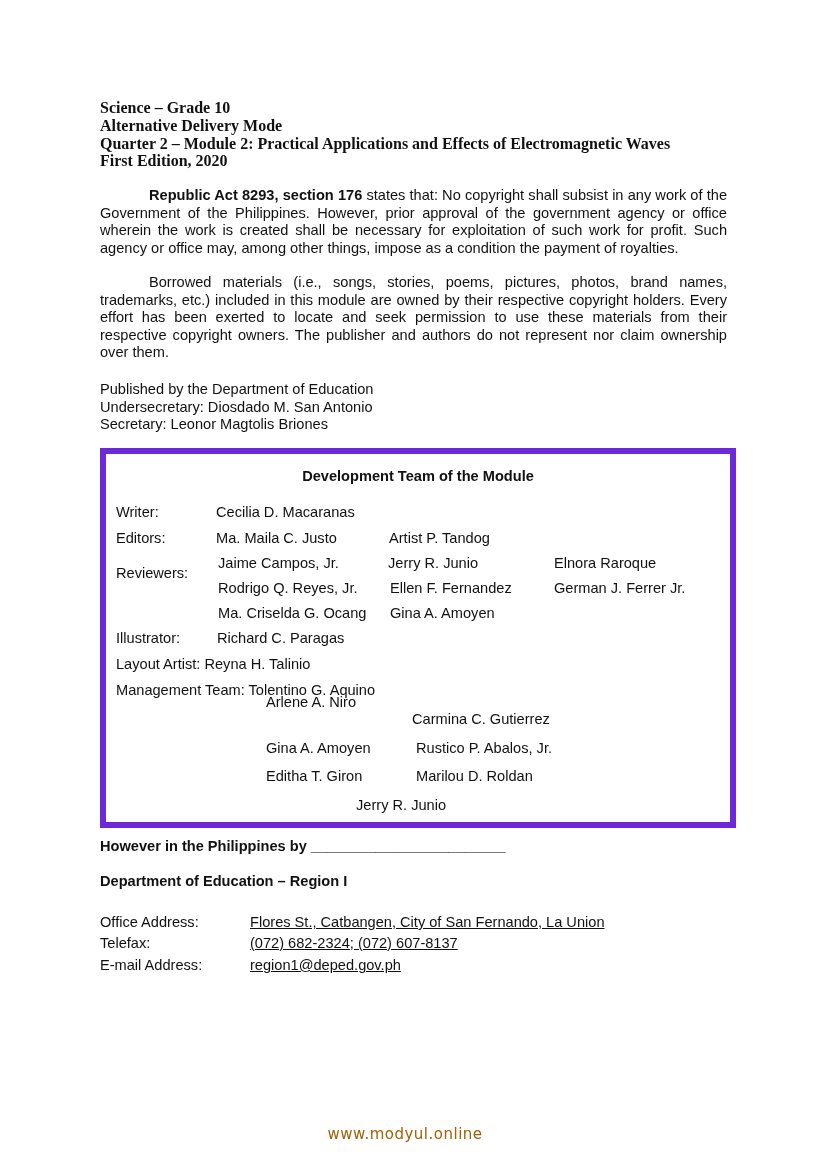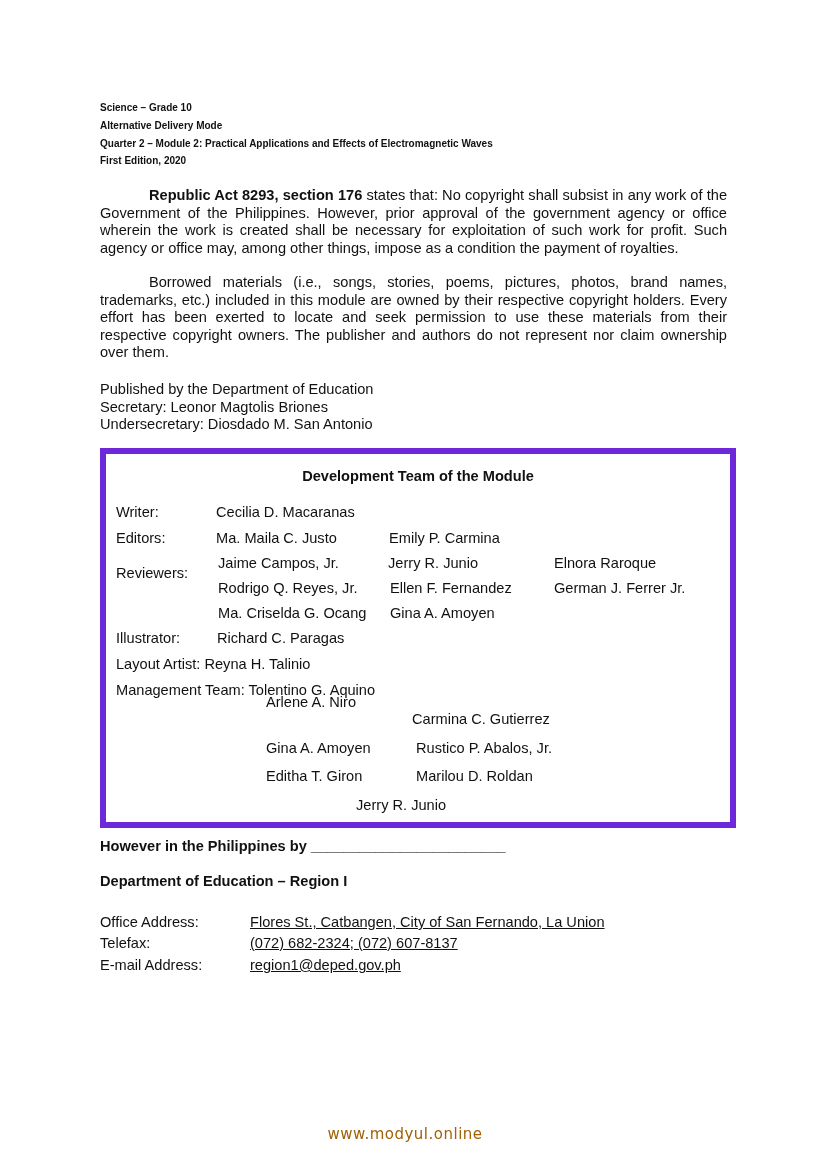--- a/index.html
+++ b/index.html
@@ -17,21 +17,22 @@
       font-size: 14.6px;
     }
     .abs { position: absolute; }
     .bold { font-weight: bold; }
 
     #title-block {
       left: 100px;
       top: 99px;
       line-height: 17.8px;
       font-weight: bold;
-      font-size: 10px;
+      font-size: 16px;
+      font-family: Liberation Serif, serif;
     }
     #title-block div { white-space: nowrap; }
 
     .para {
       left: 100px;
       width: 627px;
       line-height: 17.6px;
       text-align: justify;
     }
     .para .indent { display: inline-block; width: 49px; }
@@ -99,33 +100,33 @@
   <div>Quarter 2 – Module 2: Practical Applications and Effects of Electromagnetic Waves</div>
   <div>First Edition, 2020</div>
 </div>
 
 <div id="para-1" class="abs para"><span class="indent"></span><span class="bold">Republic Act 8293, section 176</span><span> states that: No copyright shall subsist in any work of the Government of the Philippines. However, prior approval of the government agency or office wherein the work is created shall be necessary for exploitation of such work for profit. Such agency or office may, among other things, impose as a condition the payment of royalties.</span></div>
 
 <div id="para-2" class="abs para"><span class="indent"></span><span>Borrowed materials (i.e., songs, stories, poems, pictures, photos, brand names, trademarks, etc.) included in this module are owned by their respective copyright holders. Every effort has been exerted to locate and seek permission to use these materials from their respective copyright owners. The publisher and authors do not represent nor claim ownership over them.</span></div>
 
 <div id="publisher-block" class="abs">
   <div>Published by the Department of Education</div>
+  <div>Undersecretary: Diosdado M. San Antonio</div>
   <div>Secretary: Leonor Magtolis Briones</div>
-  <div>Undersecretary: Diosdado M. San Antonio</div>
 </div>
 
 <div id="dev-team-box" class="abs">
   <div id="dev-team-title">Development Team of the Module</div>
 
   <span class="cell team-label" style="left:10px; top:50px;">Writer:</span>
   <span class="cell" style="left:110px; top:50px;">Cecilia D. Macaranas</span>
 
   <span class="cell team-label" style="left:10px; top:76px;">Editors:</span>
   <span class="cell" style="left:110px; top:76px;">Ma. Maila C. Justo</span>
-  <span class="cell" style="left:283px; top:76px;">Emily P. Carmina</span>
+  <span class="cell" style="left:283px; top:76px;">Artist P. Tandog</span>
 
   <span class="cell team-label" style="left:10px; top:111px;text-align:center;">Reviewers:</span>
   <span class="cell" style="left:112px; top:101px;">Jaime Campos, Jr.</span>
   <span class="cell" style="left:282px; top:101px;">Jerry R. Junio</span>
   <span class="cell" style="left:448px; top:101px;">Elnora Raroque</span>
 
   <span class="cell" style="left:112px; top:126px;">Rodrigo Q. Reyes, Jr.</span>
   <span class="cell" style="left:284px; top:126px;">Ellen F. Fernandez</span>
   <span class="cell" style="left:448px; top:126px;">German J. Ferrer Jr.</span>
 

